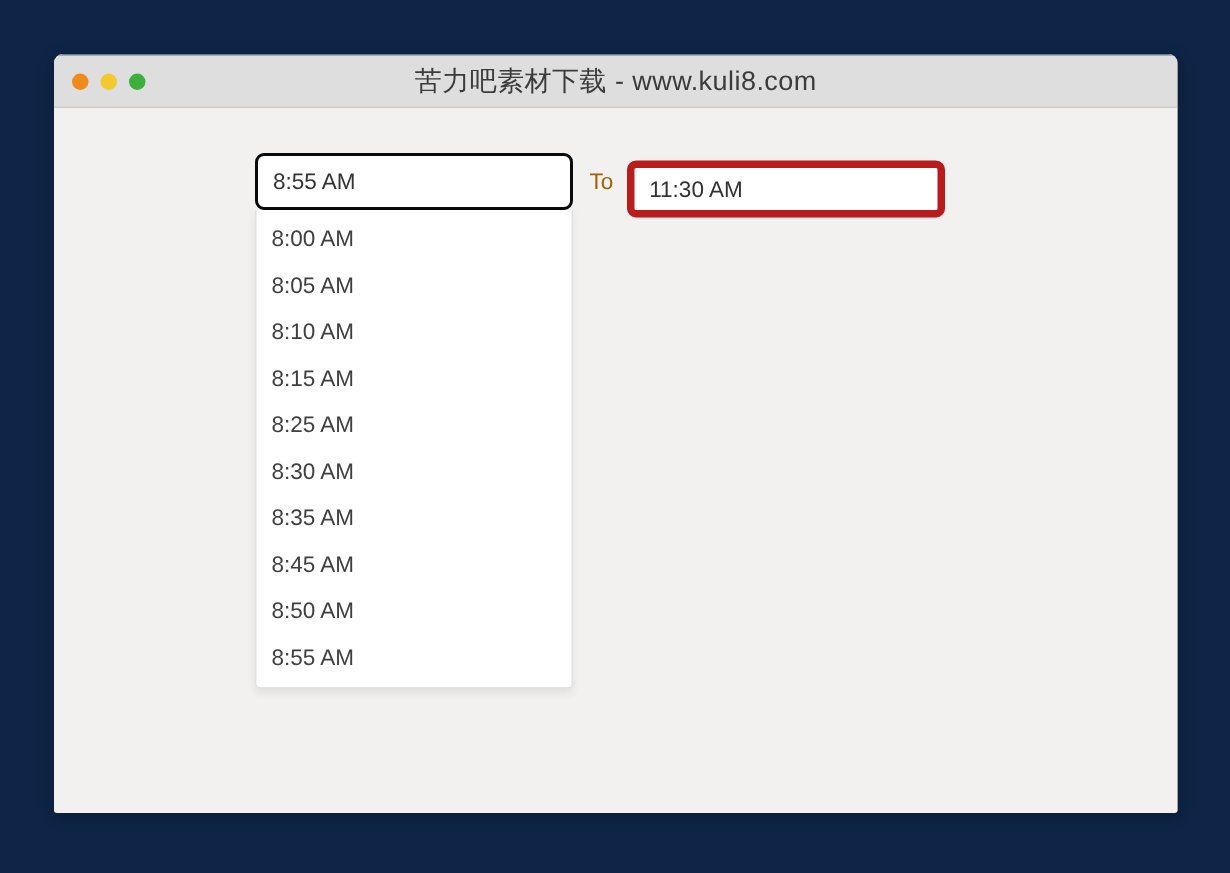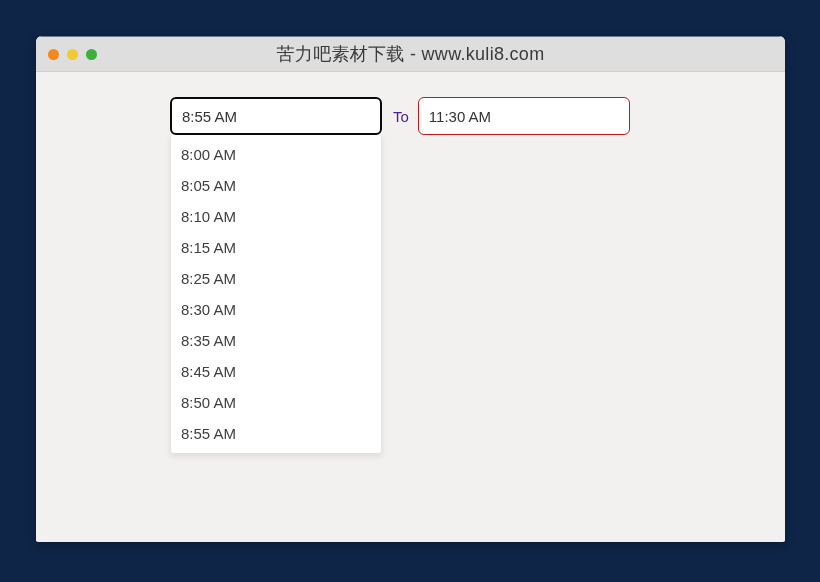--- a/index.html
+++ b/index.html
@@ -95,27 +95,28 @@
     color: #333333;
     background: #ffffff;
     padding: 0 10px;
     border-radius: 6px;
     outline: none;
   }
   .time-input.focused {
     border: 2px solid #0a0a0a;
   }
   .time-input.plain {
-    border: 1px solid #b91c1c;
+    border: 5px solid #b91c1c;
     box-shadow: 0 1px 1px rgba(0,0,0,0.04);
+    margin-top: 10px;
   }
 
   .to-label {
     font-size: 15px;
-    color: #4c1d95;
+    color: #a16207;
     margin: 0 9px 0 11px;
     user-select: none;
   }
 
   
   .dropdown {
     position: absolute;
     left: 0px;
     top: 38px;
     width: 212px;

